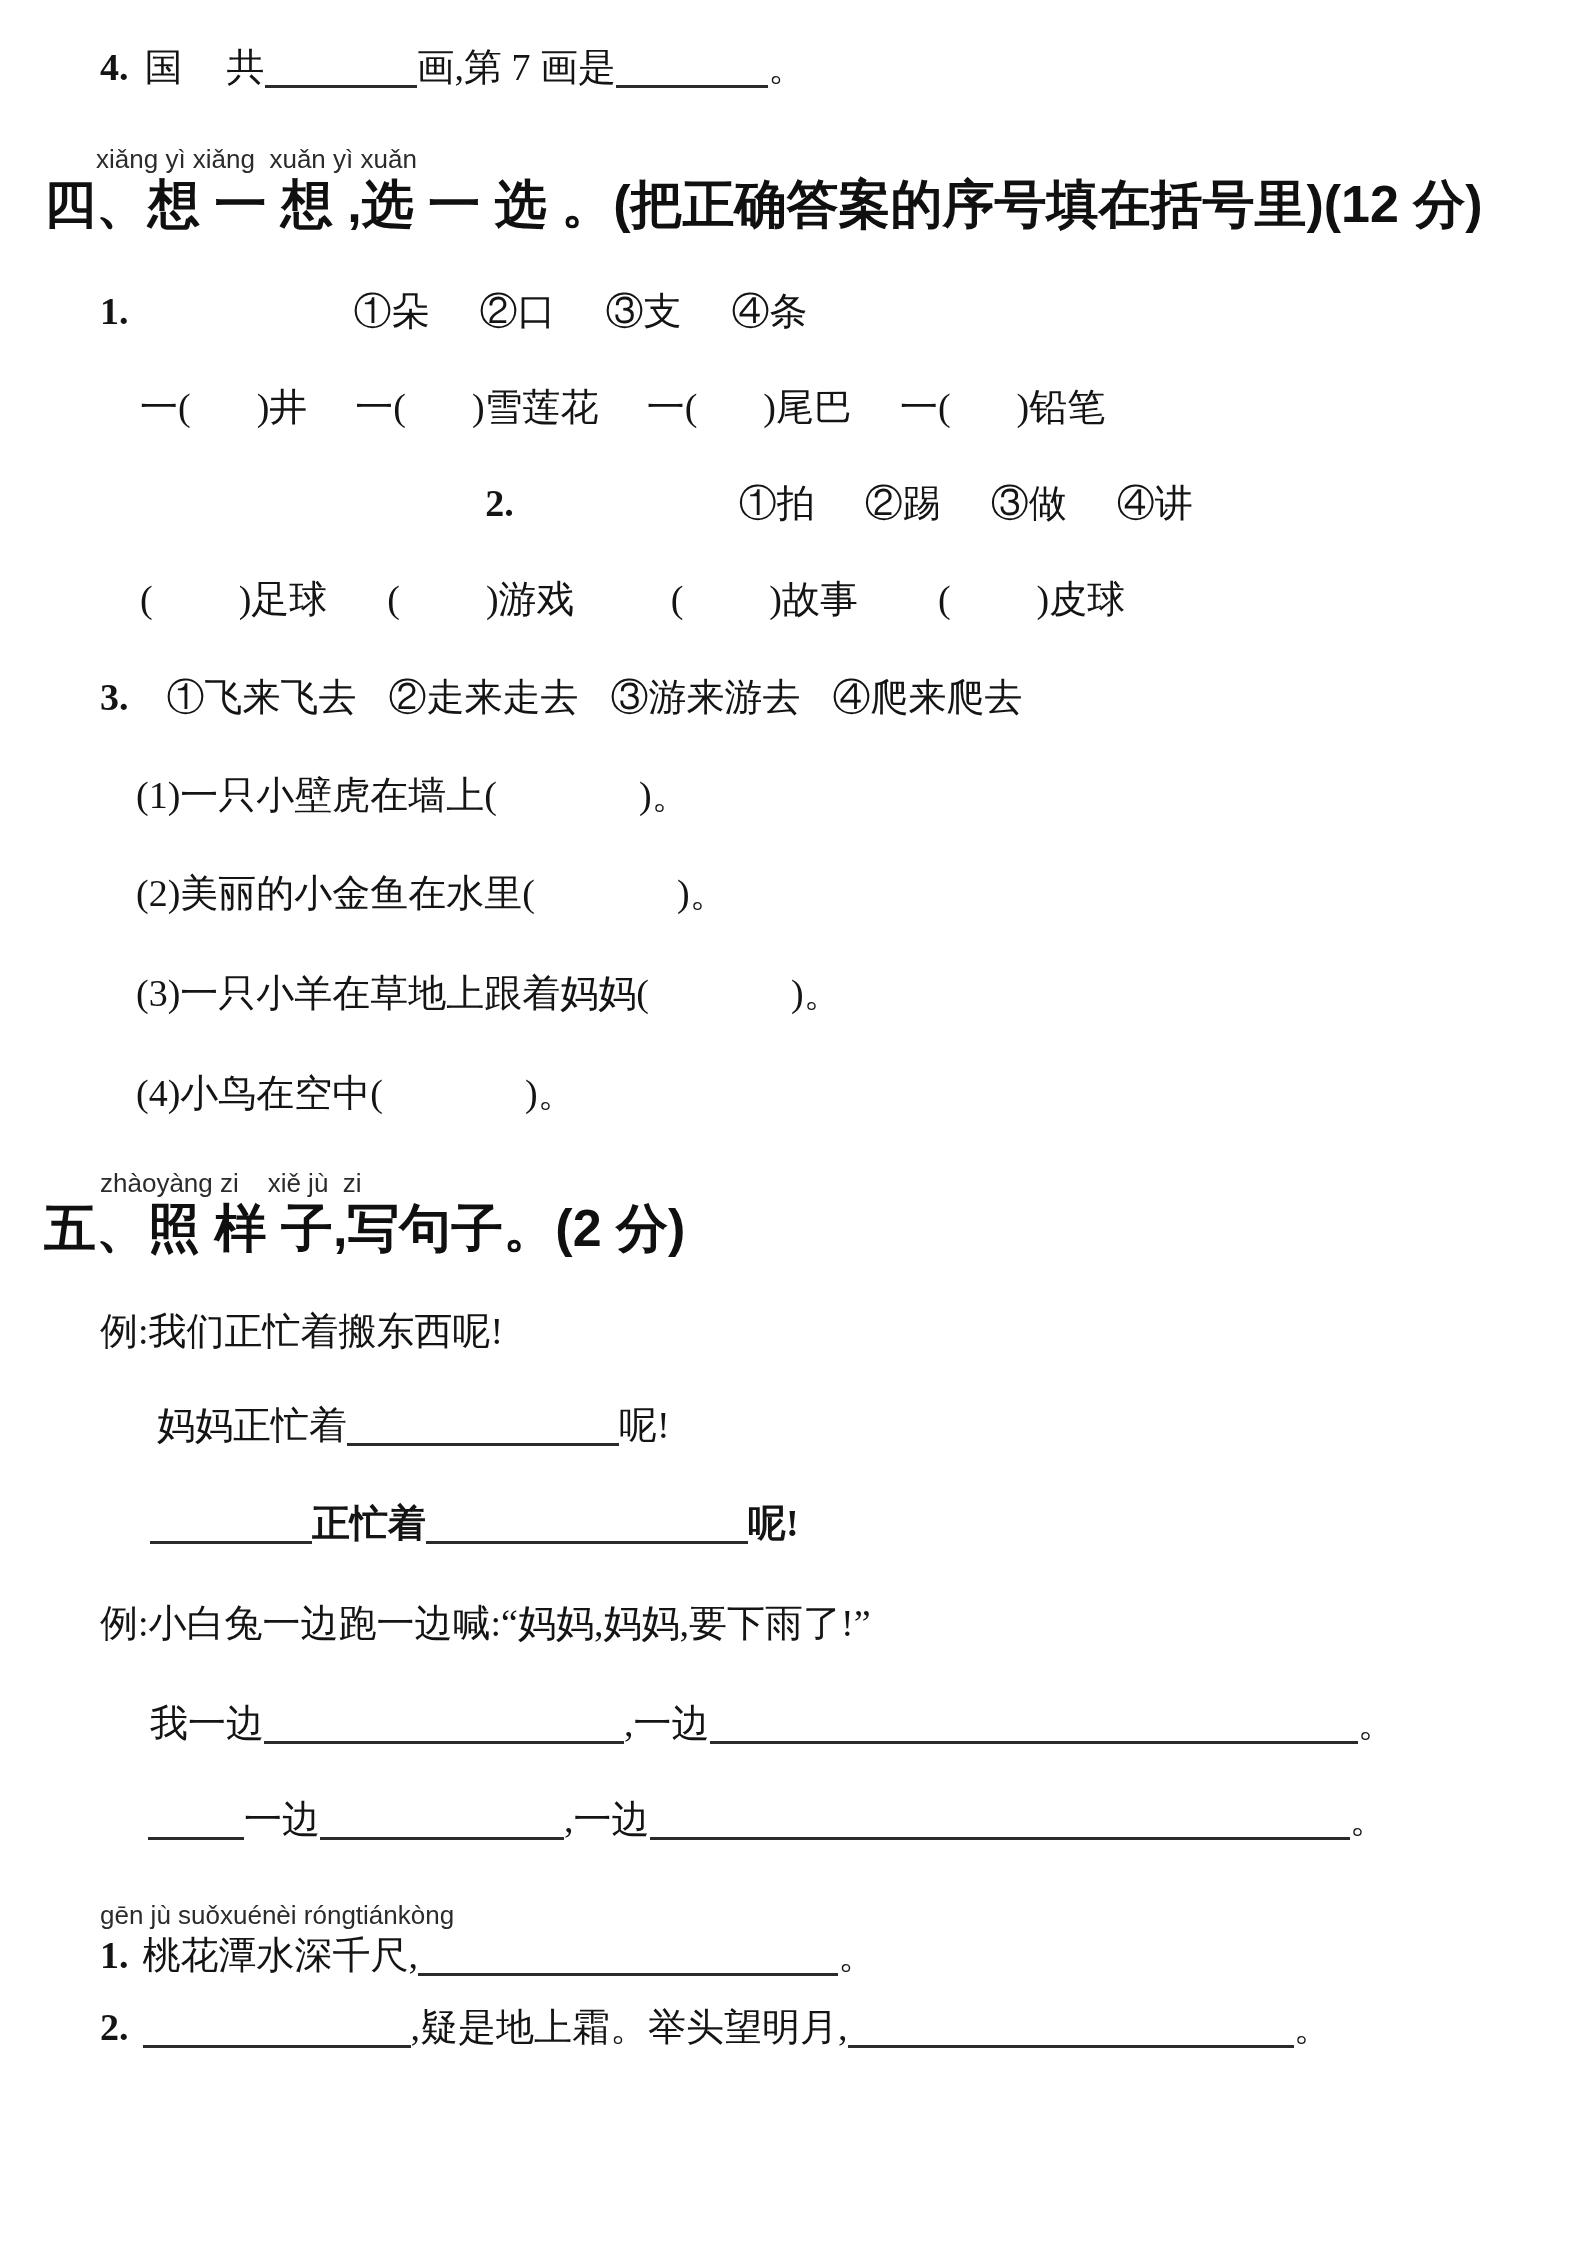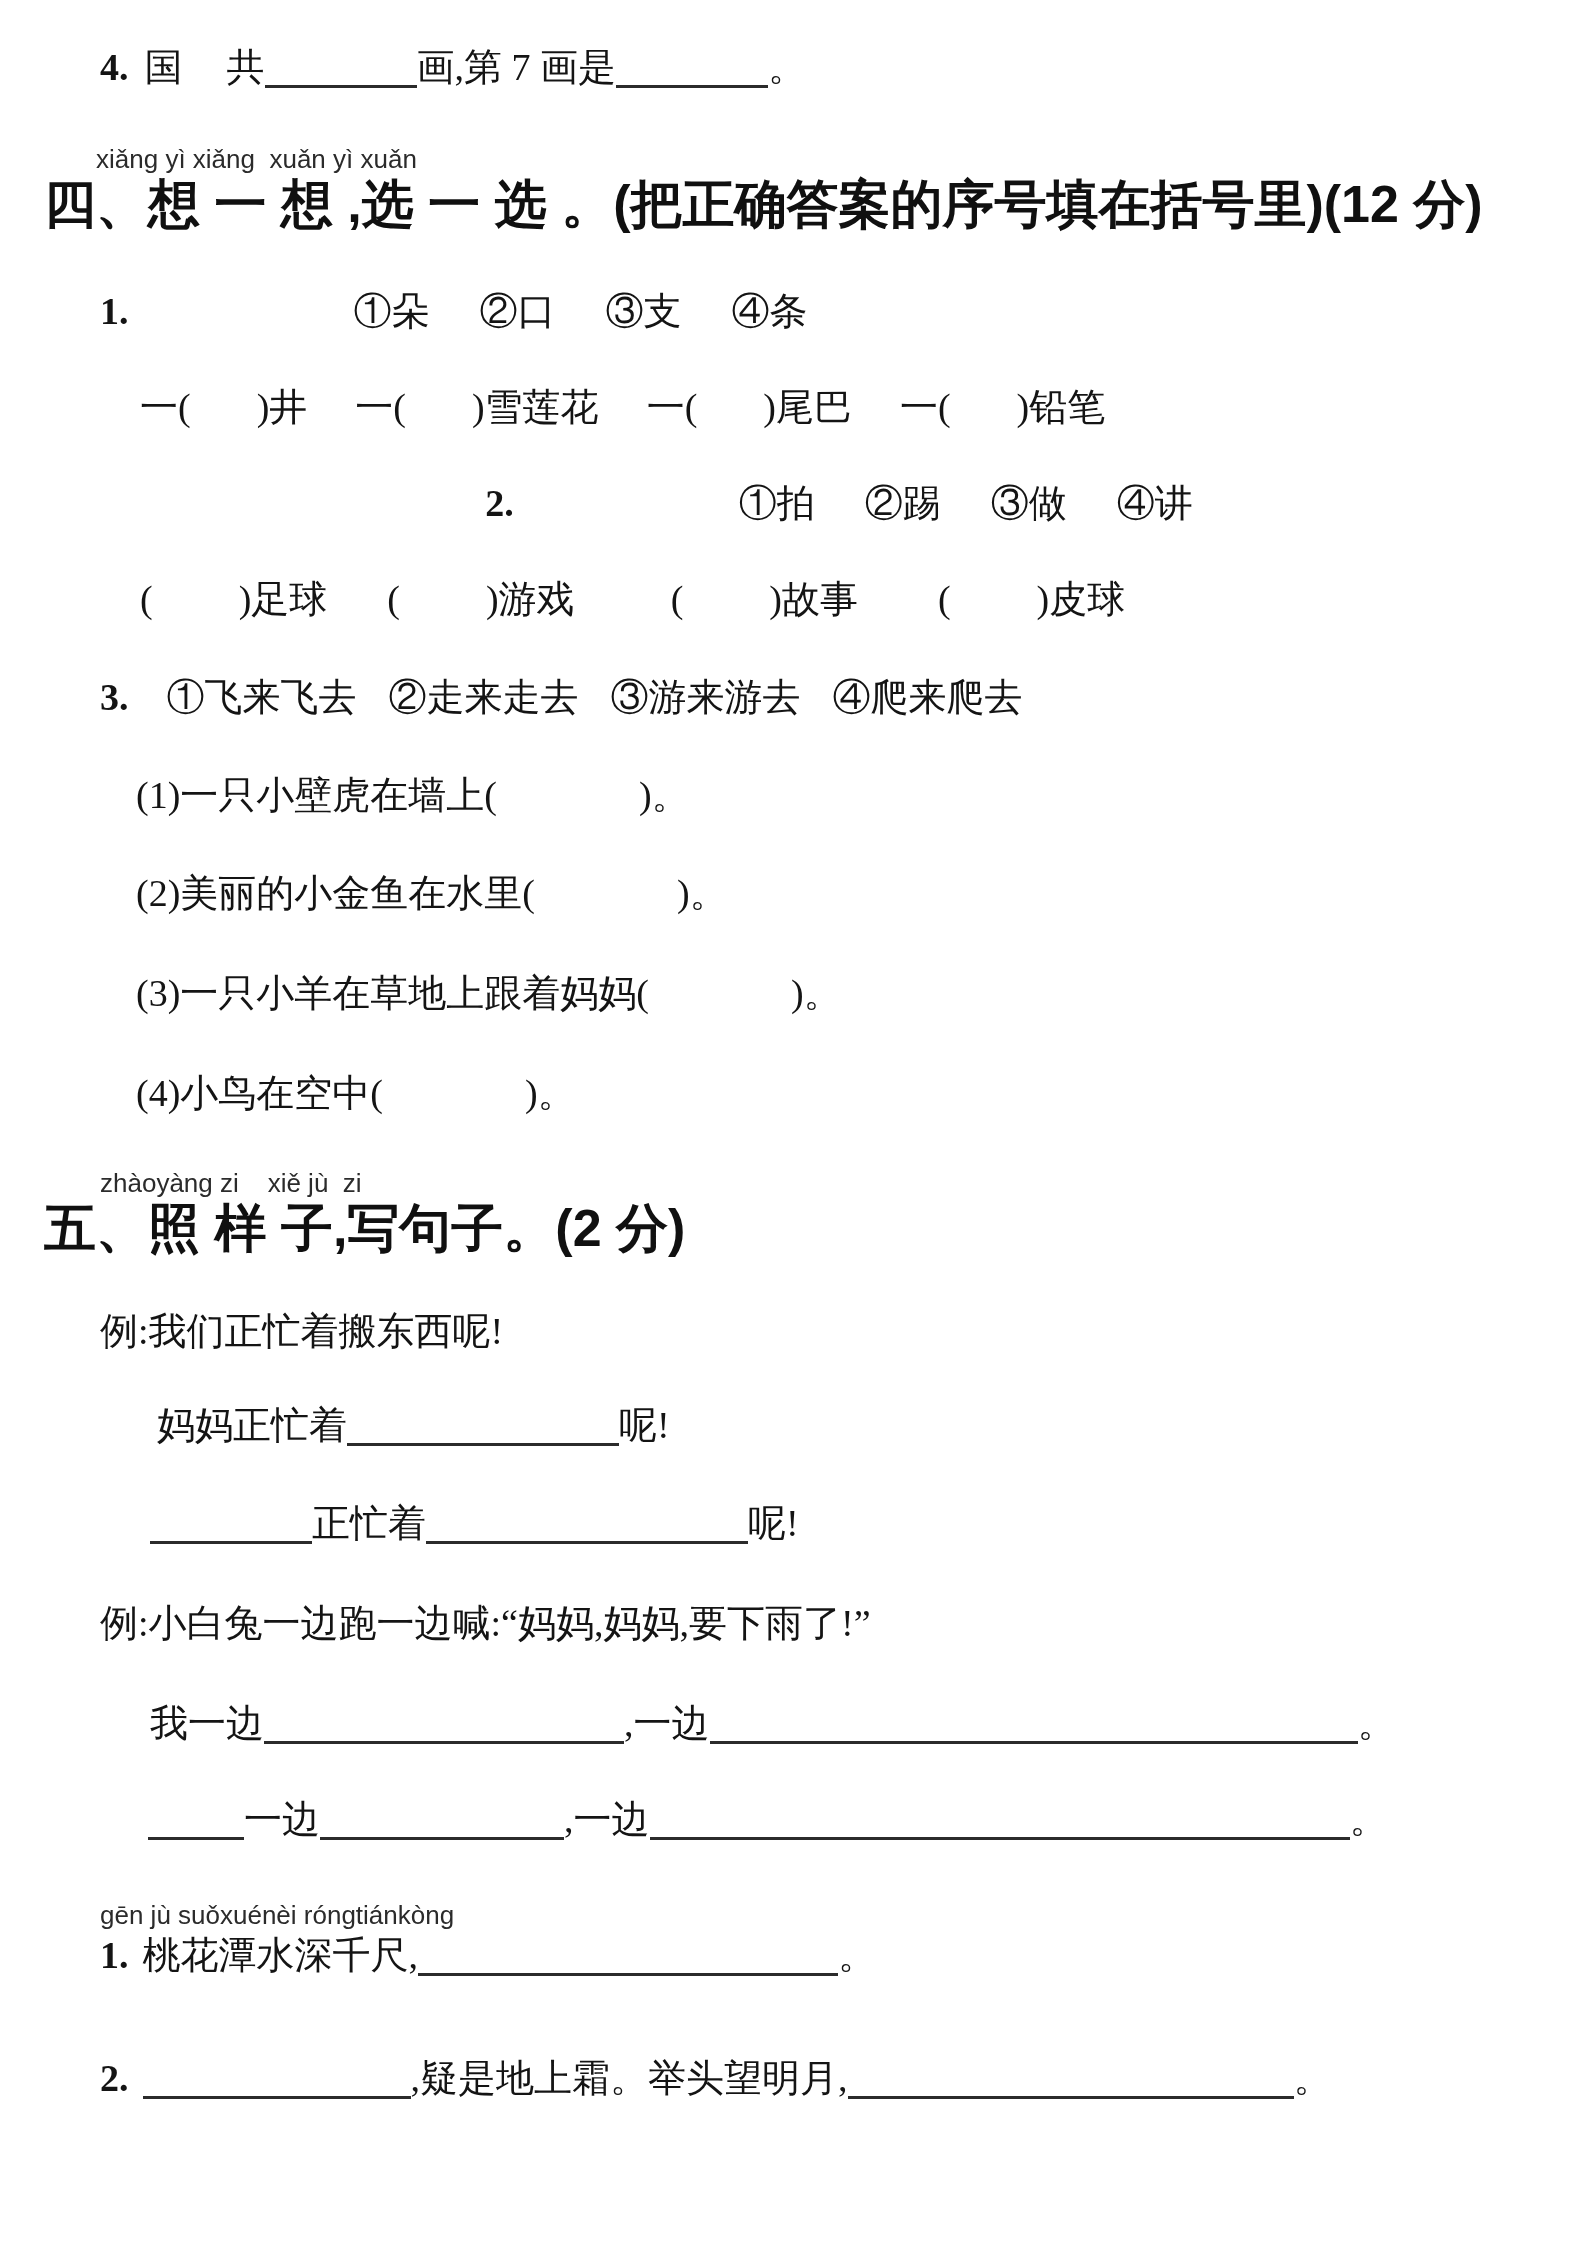--- a/index.html
+++ b/index.html
@@ -72,37 +72,37 @@
 
   <div class="pinyin" style="padding-left:56px; margin-bottom:4px;">zhàoyàng zi    xiě jù  zi</div>
   <div class="sec-title" style="margin-bottom:52px;">五、照 样 子,写句子。(2 分)</div>
 
   <div class="row" style="padding-left:56px; margin-bottom:44px;">例:我们正忙着搬东西呢!</div>
 
   <div class="row" style="padding-left:113px; margin-bottom:48px;">
     <span>妈妈正忙着</span><span class="blank" style="width:272px;"></span><span>呢!</span>
   </div>
 
-  <div class="row" style="padding-left:106px; margin-bottom:50px;">
+  <div class="row" style="padding-left:106px; margin-bottom:50px;font-weight:bold;">
     <span class="blank" style="width:162px;"></span><span>正忙着</span><span class="blank" style="width:322px;"></span><span>呢!</span>
   </div>
 
   <div class="row" style="padding-left:56px; margin-bottom:50px;">例:小白兔一边跑一边喊:“妈妈,妈妈,要下雨了!”</div>
 
   <div class="row" style="padding-left:106px; margin-bottom:46px;">
     <span>我一边</span><span class="blank" style="width:360px;"></span><span>,一边</span><span class="blank" style="width:648px;"></span><span>。</span>
   </div>
 
   <div class="row" style="padding-left:104px; margin-bottom:56px;">
     <span class="blank" style="width:96px;"></span><span>一边</span><span class="blank" style="width:244px;"></span><span>,一边</span><span class="blank" style="width:700px;"></span><span>。</span>
   </div>
 
   <div class="pinyin" style="padding-left:56px; margin-bottom:0px;">gēn jù suǒxuénèi róngtiánkòng</div>
 
-  <div class="row" style="padding-left:56px; margin-bottom:73px;">
+  <div class="row" style="padding-left:56px; margin-bottom:22px;">
     <span class="bnum">1.</span><span class="sp" style="width:14px;"></span><span>桃花潭水深千尺,</span><span class="blank" style="width:420px;"></span><span>。</span>
   </div>
 
   <div class="row" style="padding-left:56px;">
     <span class="bnum">2.</span><span class="sp" style="width:14px;"></span><span class="blank" style="width:268px;"></span><span>,疑是地上霜。举头望明月,</span><span class="blank" style="width:446px;"></span><span>。</span>
   </div>
 
 </div>
 
 </body></html>

